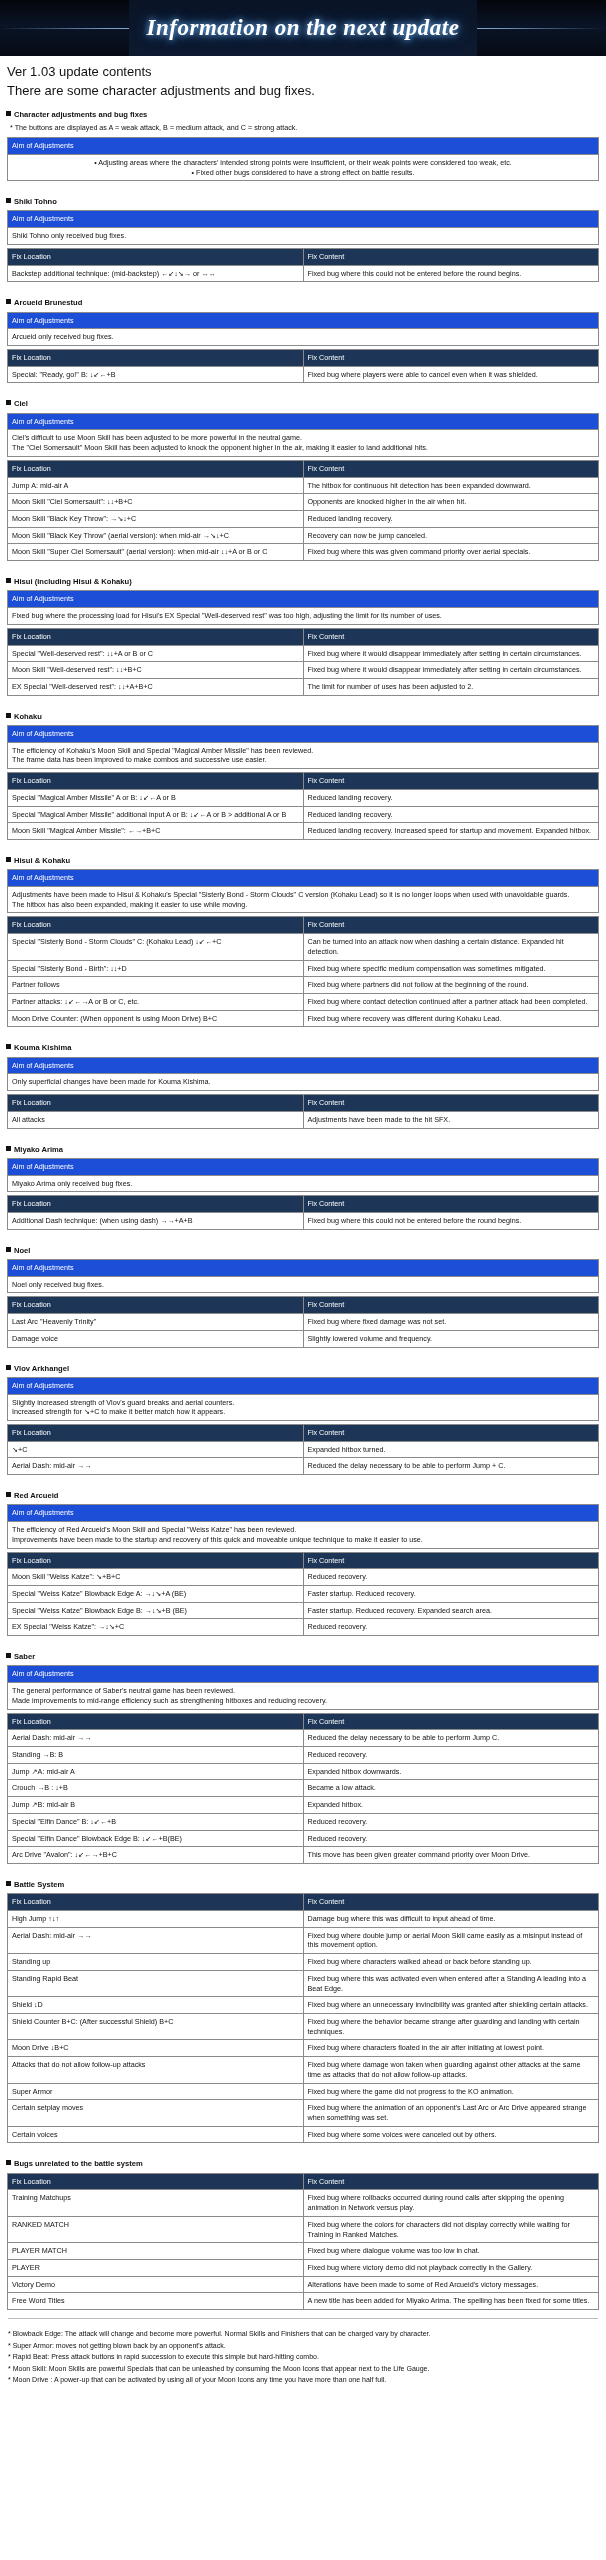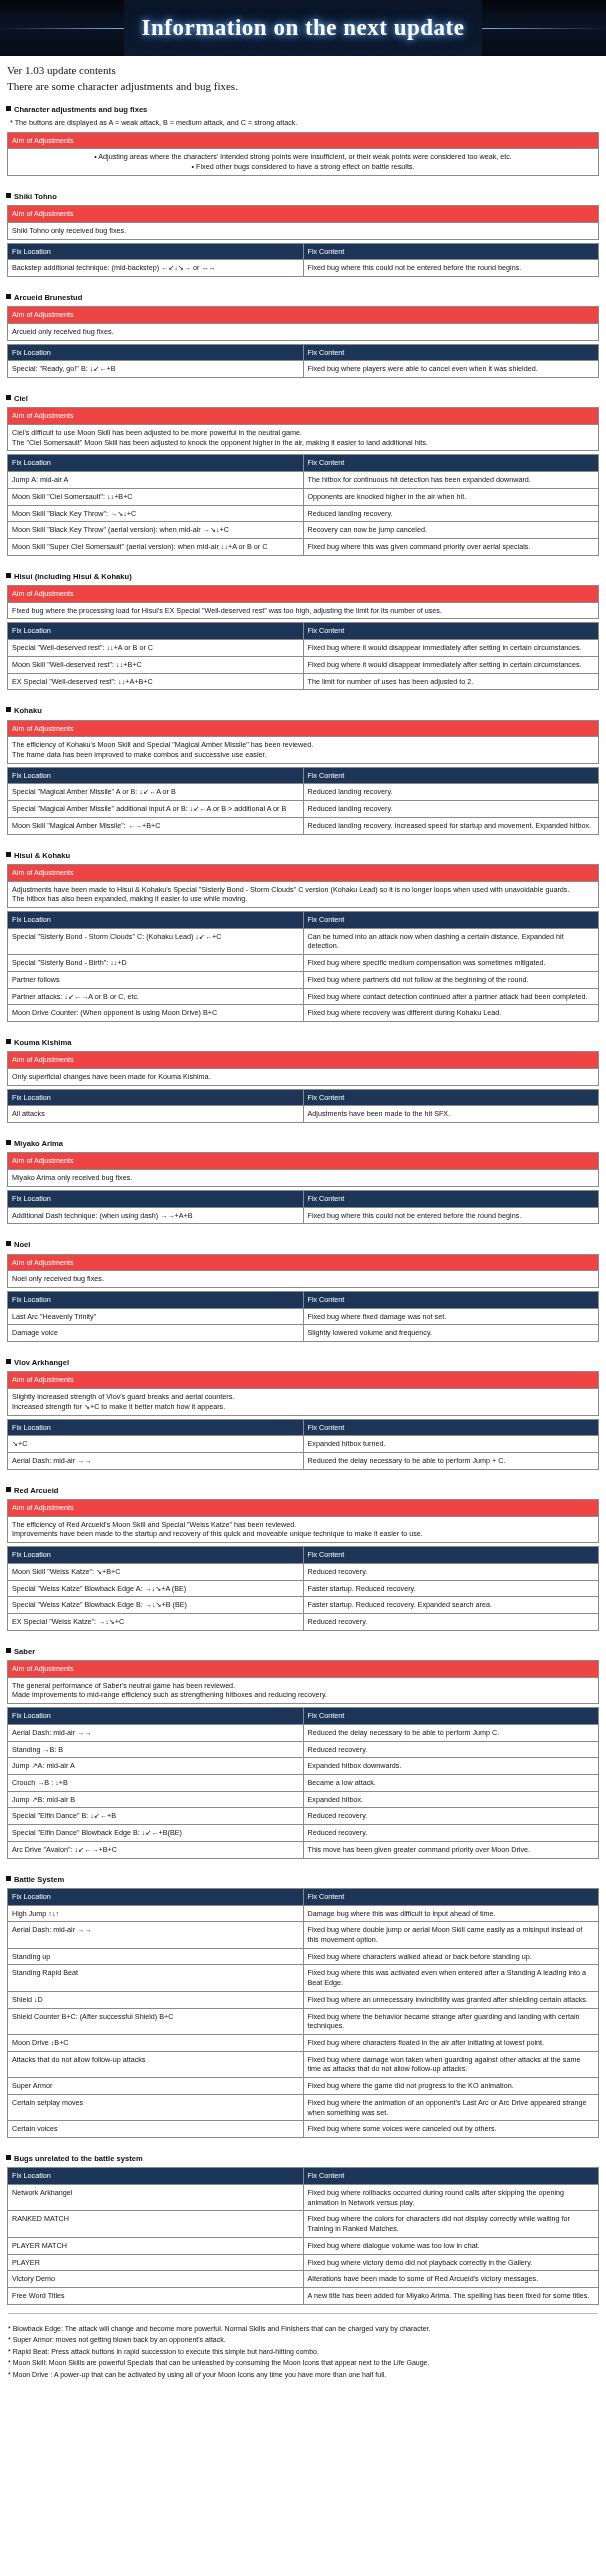--- a/index.html
+++ b/index.html
@@ -41,28 +41,28 @@
     color: #ffffff;
     text-shadow: 0 0 6px rgba(120,190,255,.95), 0 0 14px rgba(70,150,240,.7);
   }
   .banner-title-wrap {
     position:absolute; left:0; right:0; top:0; bottom:0;
   }
   .banner-title-inner {
     display:inline-block;
     background: linear-gradient(180deg,#0a1426 0%, #0d1a30 100%);
     padding: 0 18px;
+    font-style: italic;
   }
   .banner-center { text-align:center; }
 
   
   .intro {
     padding: 7px 7px 2px 7px;
-    font-size: 11px;
-    font-family: Liberation Serif, serif;
+    font-size: 13px;
   }
   .intro p { margin: 0 0 1px 0; }
 
   
   .sec-head {
     margin: 8px 0 3px 6px;
     font-size: 7.6px;
     font-weight: bold;
   }
   .sec-head .sq {
@@ -87,21 +87,21 @@
   }
   table.t td, table.t th {
     border: 1px solid #8a8a8a;
     padding: 3px 4px;
     vertical-align: top;
     font-size: 7.2px;
     font-weight: normal;
     text-align: left;
   }
   th.hdr-red {
-    background: #ef4444;
+    background: #1d4ed8;
     color: #ffffff;
     text-align: center;
     font-weight: bold;
     font-size: 7.3px;
     padding: 2.5px 4px;
     border: 1px solid #7d1414;
     margin-left: 12px;
   }
   th.hdr-navy {
     background: #1d3557;
@@ -667,21 +667,21 @@
   <div class="sec-head">
     <span class="sq"></span><span>Bugs unrelated to the battle system</span>
   </div>
   <table class="t">
     <tbody>
         <tr>
       <th class="hdr-navy loc">Fix Location</th>
       <th class="hdr-navy">Fix Content</th>
     </tr>
     <tr>
-          <td class="loc">Network Arkhangel</td>
+          <td class="loc">Training Matchups</td>
           <td>Fixed bug where rollbacks occurred during round calls after skipping the opening animation in Network versus play.</td>
         </tr>
     <tr>
           <td class="loc">RANKED MATCH</td>
           <td>Fixed bug where the colors for characters did not display correctly while waiting for Training in Ranked Matches.</td>
         </tr>
     <tr>
           <td class="loc">PLAYER MATCH</td>
           <td>Fixed bug where dialogue volume was too low in chat.</td>
         </tr>

